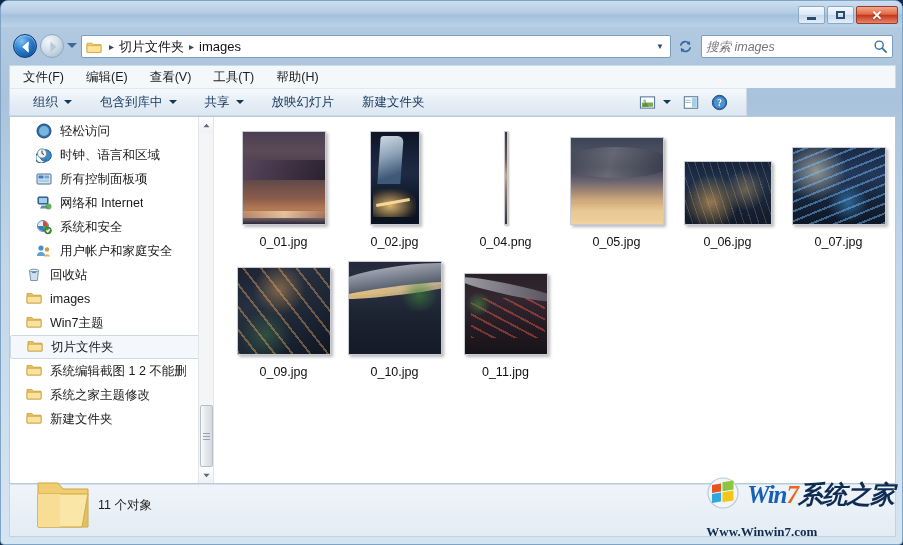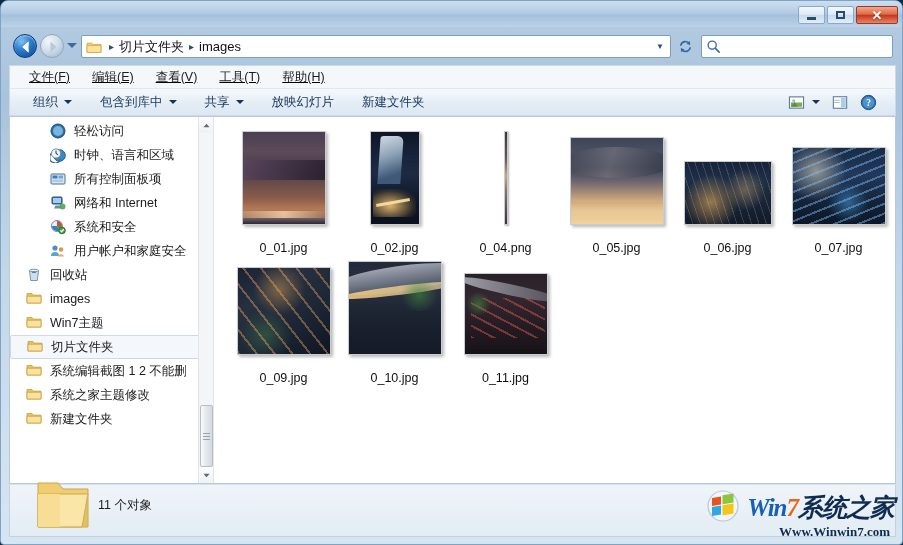--- a/index.html
+++ b/index.html
@@ -170,35 +170,34 @@
   
   #menubar {
     position: absolute;
     left: 8px; top: 64px;
     width: 887px; height: 23px;
     background: #f5f8fb;
     border: 1px solid #cdd9e4;
     border-bottom: none;
     display: flex;
     align-items: center;
-    padding-left: 8px;
-    text-decoration: underline;
+    padding-left: 2px;
   }
   .menu-item {
     font-size: 12.5px;
     color: #1b1b1b;
     padding: 2px 11px;
     cursor: default;
   }
 
   
   #toolbar {
     position: absolute;
     left: 8px; top: 87px;
-    width: 887px; height: 28px;
+    width: 738px; height: 28px;
     background: linear-gradient(to bottom, #f5f9fc 0%, #e6eef6 50%, #dbe7f2 100%);
     border: 1px solid #cdd9e4;
     border-top: 1px solid #dfe8f0;
     display: flex;
     align-items: center;
     padding-left: 14px;
   }
   .tb-item {
     display: flex;
     align-items: center;
@@ -271,21 +270,21 @@
     width: 18px; height: 16px;
     flex: none;
     margin-right: 6px;
     position: relative;
   }
   .nav-item .ni-label {
     font-size: 12.5px;
     color: #1a1a1a;
     overflow: hidden;
   }
-  .indent-2 { padding-left: 40px; }
+  .indent-2 { padding-left: 26px; }
   .indent-1 { padding-left: 16px; }
 
   
   #sb-scroll {
     position: absolute;
     right: 0; top: 0;
     width: 15px; height: 100%;
     background: #f4f5f7;
     border-left: 1px solid #e2e5e9;
   }
@@ -341,21 +340,21 @@
     justify-content: center;
   }
   .thumb {
     border: 1px solid #c8ccd2;
     box-shadow: 2px 2px 3px rgba(0,0,0,.28);
     background: #222;
     position: relative;
     overflow: hidden;
   }
   .file-name {
-    margin-top: 16px;
+    margin-top: 10px;
     font-size: 12.5px;
     color: #0f0f0f;
     text-align: center;
     white-space: nowrap;
   }
 
   
   #statusbar {
     position: absolute;
     left: 8px; top: 484px;
@@ -375,22 +374,23 @@
     color: #1e1e1e;
   }
 
   
   #watermark {
     position: absolute;
     right: 8px;
     bottom: 4px;
     display: flex;
     flex-direction: column;
-    align-items: flex-end;
+    align-items: flex-start;
     pointer-events: none;
+    gap: 13px;
   }
   #wm-row { display: flex; align-items: center; }
   #wm-title {
     font-family: "Liberation Serif", serif;
     font-size: 25px;
     font-weight: bold;
     font-style: italic;
     letter-spacing: -1px;
     line-height: 1;
   }
@@ -459,20 +459,21 @@
     <div id="refresh-btn">
       <svg width="15" height="15" viewBox="0 0 16 16">
         <path d="M3 6.5 a5 5 0 0 1 9.2 -1.2" stroke="#2e6aa8" stroke-width="1.7" fill="none" stroke-linecap="round"></path>
         <path d="M13 9.5 a5 5 0 0 1 -9.2 1.2" stroke="#2e6aa8" stroke-width="1.7" fill="none" stroke-linecap="round"></path>
         <path d="M12.6 2 L12.9 6 L9 5.2 Z" fill="#2e6aa8"></path>
         <path d="M3.4 14 L3.1 10 L7 10.8 Z" fill="#2e6aa8"></path>
       </svg>
     </div>
 
     <div id="searchbox">
+      <input id="search-input" type="text" placeholder="搜索 images" style="">
       <svg id="search-icon" width="15" height="15" viewBox="0 0 16 16">
         <circle cx="6.6" cy="6.6" r="4.3" stroke="#3b6ea5" stroke-width="1.5" fill="none"></circle>
         <line x1="9.8" y1="9.8" x2="14" y2="14" stroke="#3b6ea5" stroke-width="1.8" stroke-linecap="round"></line>
       </svg>
     </div>
   </div>
 
   <div id="menubar">
     <div class="menu-item">文件(F)</div>
     <div class="menu-item">编辑(E)</div>

